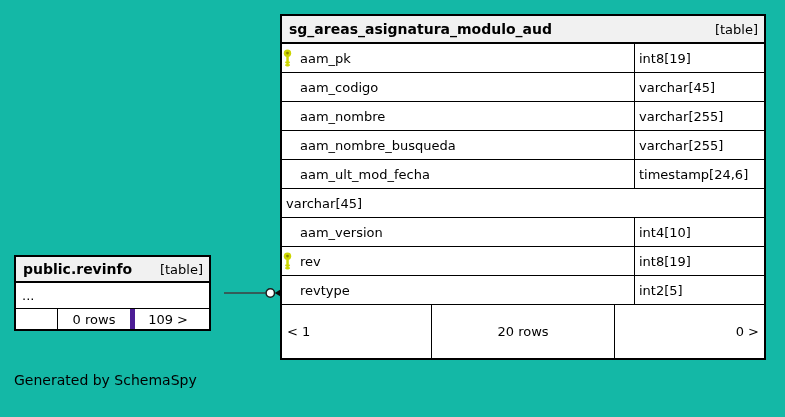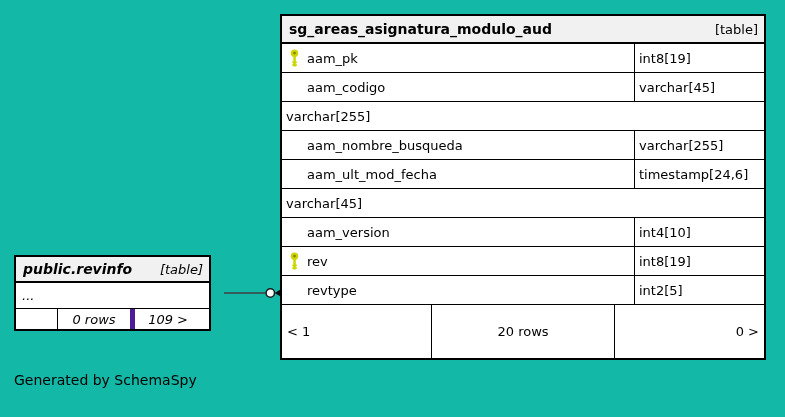--- a/index.html
+++ b/index.html
@@ -46,21 +46,20 @@
     box-sizing: border-box;
     border-bottom: 1px solid #000000;
     flex: 0 0 auto;
     align-items: stretch;
   }
   .name-cell {
     flex: 1 1 auto;
     display: flex;
     align-items: center;
     border-right: 1px solid #000000;
-    padding-left: 7px;
     box-sizing: border-box;
     overflow: hidden;
   }
   .key-slot {
     width: 18px;
     flex: 0 0 18px;
     display: inline-flex;
     align-items: center;
   }
   .type-cell {
@@ -78,21 +77,21 @@
   }
   .f-cell {
     display: flex;
     align-items: center;
     box-sizing: border-box;
   }
   #main-table .f-left  { flex: 0 0 150px; border-right: 1px solid #000; padding-left: 5px; }
   #main-table .f-center{ flex: 0 0 183px; border-right: 1px solid #000; justify-content: center; }
   #main-table .f-right { flex: 1 1 auto; justify-content: flex-end; padding-right: 5px; }
   
-  #revinfo-table { left: 14px; top: 255px; width: 197px; height: 76px; font-style: italic; }
+  #revinfo-table { left: 14px; top: 255px; width: 197px; height: 76px; }
   #revinfo-table .tbl-header { height: 26px; }
   #revinfo-table .ellipsis-row {
     height: 26px;
     box-sizing: border-box;
     border-bottom: 1px solid #000;
     display: flex;
     align-items: center;
     padding-left: 6px;
     flex: 0 0 auto;
   }
@@ -151,20 +150,24 @@
           <div class="type-cell">int8[19]</div>
         </div>
         <div class="col-row">
           <div class="name-cell">
             <span class="key-slot"></span>
             <span>aam_codigo</span>
           </div>
           <div class="type-cell">varchar[45]</div>
         </div>
         <div class="col-row">
+          <div class="name-cell">
+            <span class="key-slot"></span>
+            <span>aam_nombre</span>
+          </div>
           <div class="type-cell">varchar[255]</div>
         </div>
         <div class="col-row">
           <div class="name-cell">
             <span class="key-slot"></span>
             <span>aam_nombre_busqueda</span>
           </div>
           <div class="type-cell">varchar[255]</div>
         </div>
         <div class="col-row">

